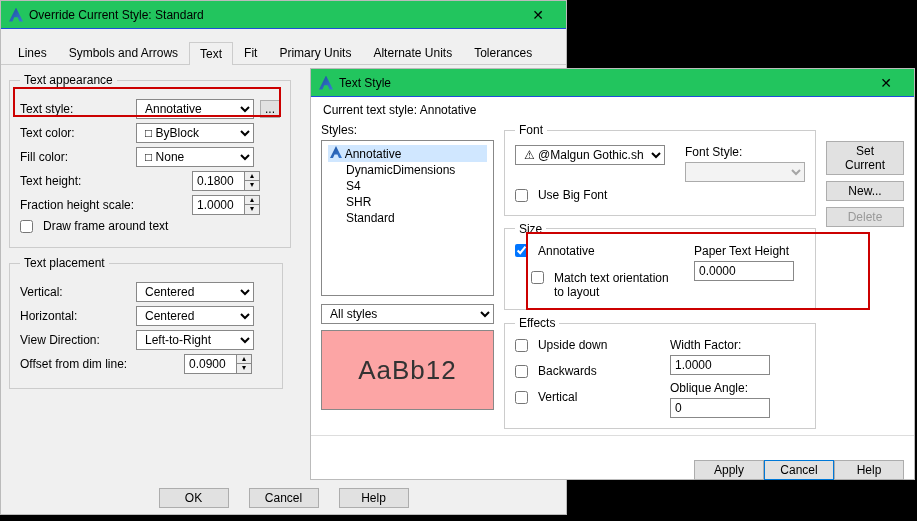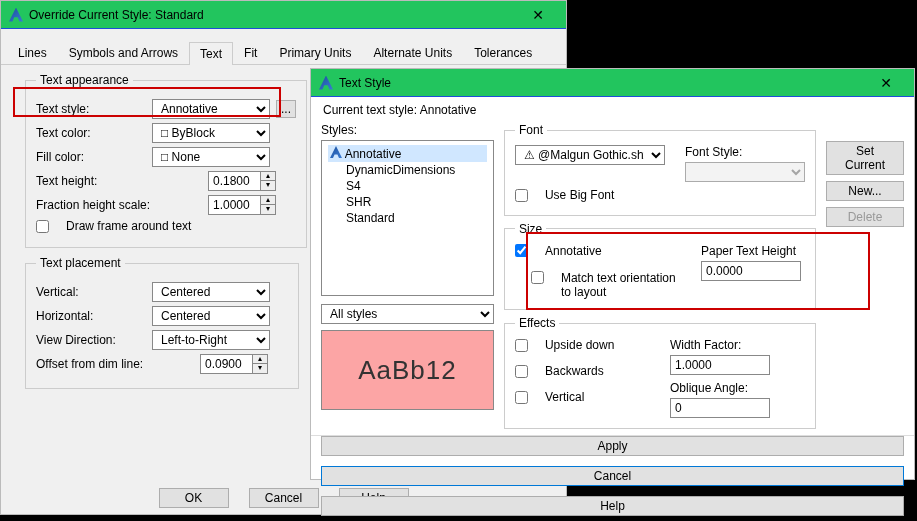--- a/index.html
+++ b/index.html
@@ -30,37 +30,37 @@
 .spinbtns { width: 16px; display: flex; flex-direction: column; border: 1px solid #888; }
 .spinbtns div { height: 9px; font-size: 8px; line-height: 7px; text-align: center; background: #eee; cursor: pointer; }
 .spinbtns div:first-child { border-bottom: 1px solid #888; }
 
 .btn { background: #e1e1e1; border: 1px solid #adadad; padding: 2px 14px; min-width: 70px; cursor: pointer; text-align: center; }
 .btn.primary { border: 1px solid #0078d7; }
 .btn.disabled { color: #999; }
 
 .redbox { border: 2px solid #c00; position: absolute; pointer-events: none; }
 
-.cb { display: inline-flex; align-items: center; gap: 17px; }
+.cb { display: inline-flex; align-items: center; gap: 10px; }
 .cb input { width: 13px; height: 13px; }
 
 .styles-list { border: 1px solid #888; background: #fff; height: 156px; padding: 4px 6px; overflow: auto; }
 .styles-list div { padding: 1px 2px; cursor: pointer; }
 .styles-list div.sel { background: #d0e7ff; }
 
 .preview { border: 1px solid #888; background: #fca5a5; height: 80px; display: flex; align-items: center; justify-content: center; font-size: 26px; font-family: Arial; color: #333; letter-spacing: 1px; margin-top: 6px; font-weight: 300;}
 
 .dlg2-body { display: flex; padding: 6px 10px; gap: 10px; }
 .dlg2-left { width: 195px; }
 .dlg2-mid { flex: 1; }
 .dlg2-right { width: 88px; display: flex; flex-direction: column; gap: 6px; padding-top: 18px;}
 
 .fs-label { display: block; margin-bottom: 3px; }
 
-.bottom-btns { display: flex; justify-content: flex-end; padding: 0 10px; gap: 10px; border-top: 1px solid #ddd; flex-direction: column; }
+.bottom-btns { display: flex; justify-content: flex-end; padding: 24px 10px; border-top: 1px solid #ddd; }
 .dlg1-bottom { position: absolute; bottom: 6px; left: 0; right: 0; display: flex; justify-content: center; gap: 20px; }
 
 .icon-a { width: 14px; height: 14px; background: linear-gradient(135deg,#1a4f9c,#3a7bd5); clip-path: polygon(50% 0, 100% 100%, 75% 100%, 62% 70%, 38% 70%, 25% 100%, 0 100%); display:inline-block;}
 .icon-aw { width: 12px; height: 12px; }
 </style>
 </head>
 <body>
 
 <div class="dialog dlg1">
   <div class="titlebar">
@@ -74,21 +74,21 @@
   <div class="tabs">
     <div class="tab">Lines</div>
     <div class="tab">Symbols and Arrows</div>
     <div class="tab active">Text</div>
     <div class="tab">Fit</div>
     <div class="tab">Primary Units</div>
     <div class="tab">Alternate Units</div>
     <div class="tab">Tolerances</div>
   </div>
 
-  <div style="display:flex;padding-left:16px;">
+  <div style="display:flex;">
     <div style="width:290px;">
       <fieldset>
         <legend>Text appearance</legend>
         <div class="row">
           <span class="lbl">Text style:</span>
           <span class="ctl"><select><option>Annotative</option></select></span>
           <span class="btn" style="min-width:18px;padding:1px 4px;">...</span>
         </div>
         <div class="row">
           <span class="lbl">Text color:</span>

